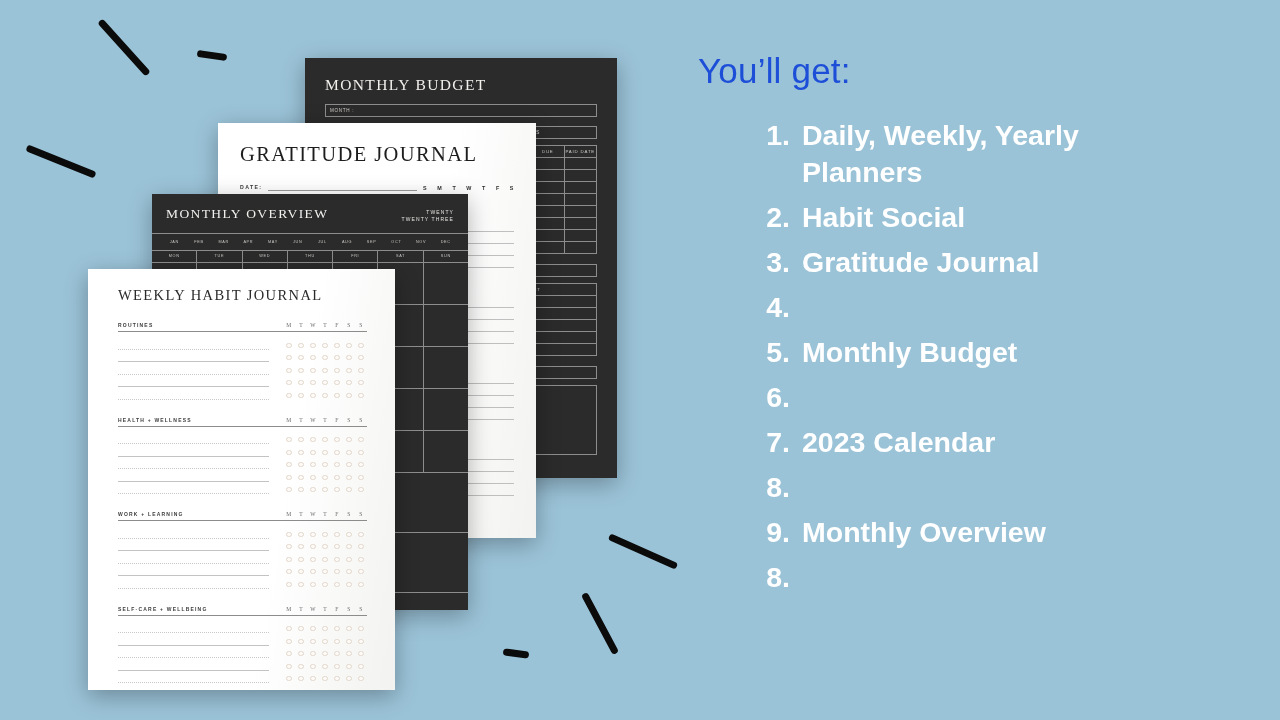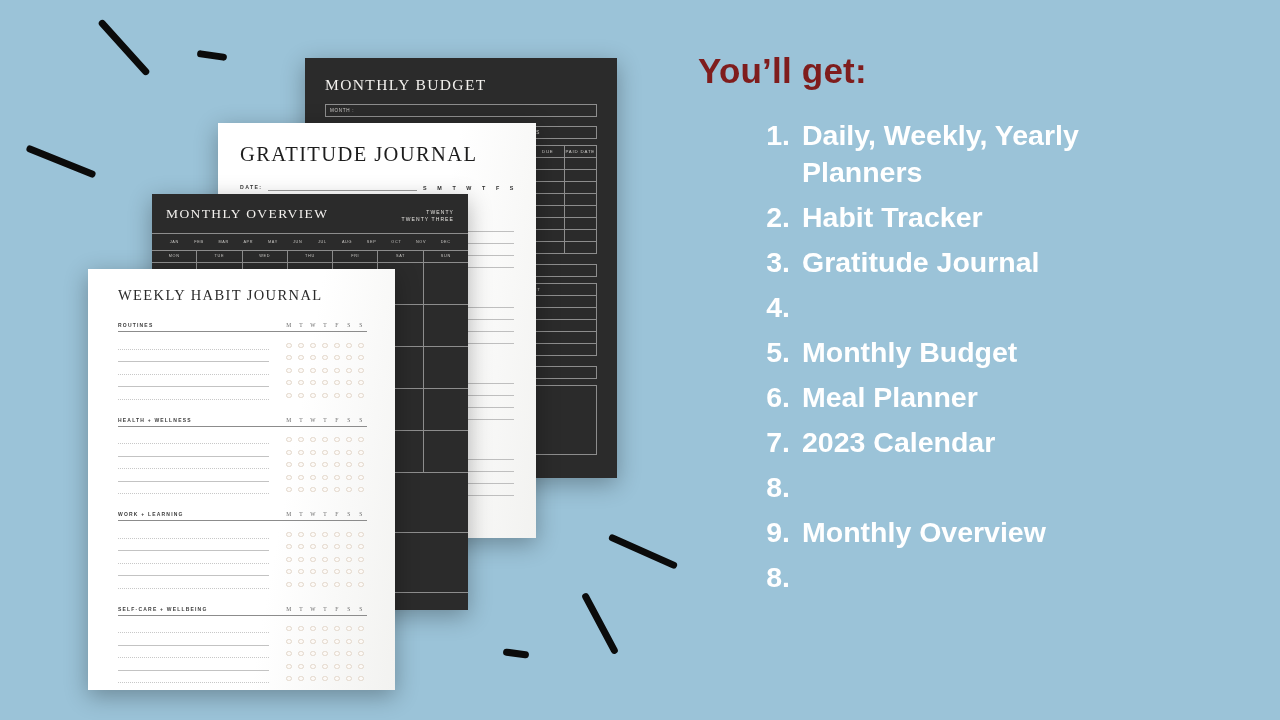--- a/index.html
+++ b/index.html
@@ -23,23 +23,23 @@
     transform-origin: center center;
   }
 
   
   #right-col {
     position: absolute;
     left: 690px; top: 52px;
     width: 560px;
   }
   #headline {
-    color: #7f1d1d;
+    color: #1d4ed8;
     font-size: 35px;
-    font-weight: bold;
+    font-weight: normal;
     letter-spacing: .2px;
     line-height: 1.1;
     padding-left: 8px;
   }
   #benefit-list {
     list-style: none;
     margin-top: 26px;
   }
   #benefit-list li {
     display: flex;
@@ -1120,36 +1120,35 @@
 
   <div id="right-col">
     <div id="headline">You’ll get:</div>
     <ol id="benefit-list">
         <li>
           <span class="num">1.</span>
           <span class="txt">Daily, Weekly, Yearly Planners</span>
         </li>
         <li>
           <span class="num">2.</span>
-          <span class="txt">Habit Tracker</span>
+          <span class="txt">Habit Social</span>
         </li>
         <li>
           <span class="num">3.</span>
           <span class="txt">Gratitude Journal</span>
         </li>
         <li>
           <span class="num">4.</span>
         </li>
         <li>
           <span class="num">5.</span>
           <span class="txt">Monthly Budget</span>
         </li>
         <li>
           <span class="num">6.</span>
-          <span class="txt">Meal Planner</span>
         </li>
         <li>
           <span class="num">7.</span>
           <span class="txt">2023 Calendar</span>
         </li>
         <li>
           <span class="num">8.</span>
         </li>
         <li>
           <span class="num">9.</span>

